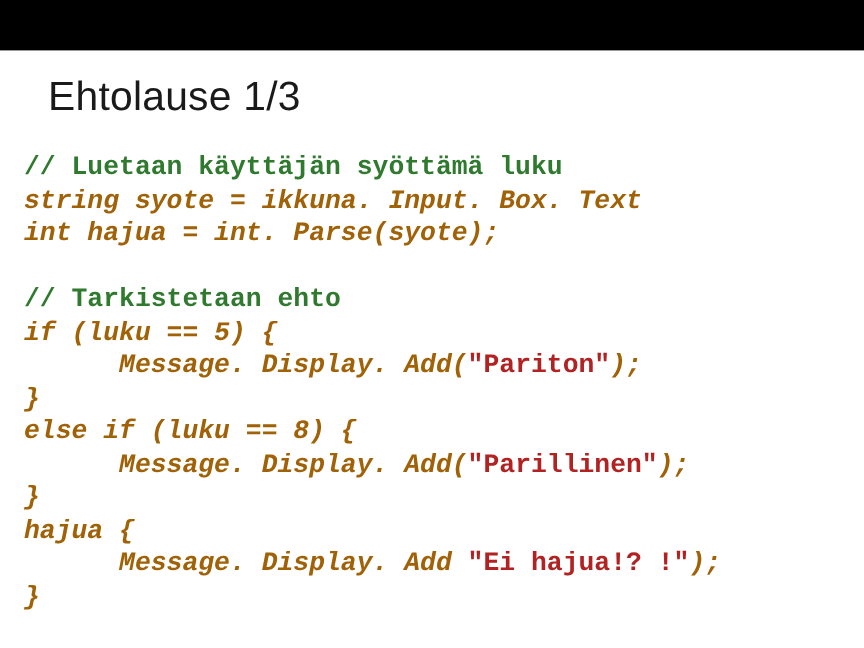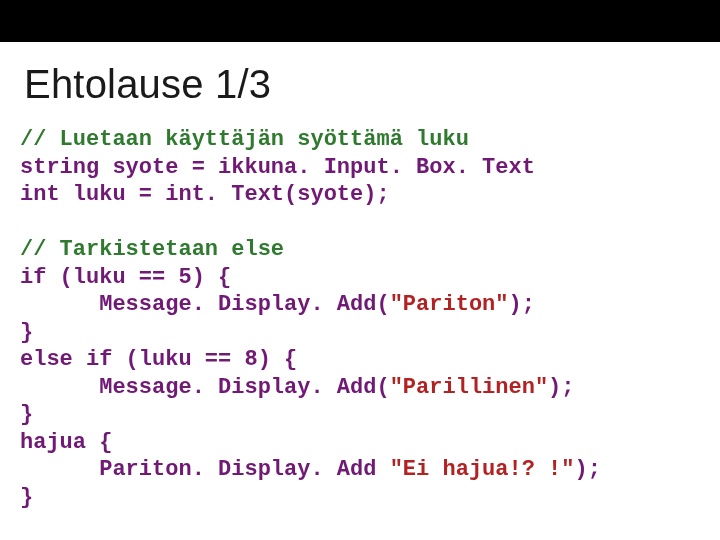--- a/index.html
+++ b/index.html
@@ -21,57 +21,57 @@
     position: absolute;
     top: 0;
     left: 0;
     right: 0;
     height: 42px;
     background: #000000;
   }
   .title {
     position: absolute;
     top: 62px;
-    left: 24px;
-    font-size: 40px;
+    left: 40px;
+    font-size: 34px;
     font-weight: 400;
     color: #1a1a1a;
     letter-spacing: 0.2px;
   }
   .code {
     position: absolute;
     top: 126px;
     left: 20px;
     right: 24px;
     font-family: "Courier New", Courier, monospace;
     font-size: 22px;
     line-height: 1.25;
     font-weight: bold;
     white-space: pre;
     color: #000000;
   }
   .code .comment { color: #2f7a2f; font-weight: bold; }
   .code .str { color: #b22222; font-weight: bold; }
-  .code .norm { color: #701a75; font-weight: bold; }
+  .code .norm { color: #a16207; font-weight: bold; font-style: italic; }
 </style>
 </head>
 <body>
 
 <div class="slide">
   <div class="topbar"></div>
 
   <div class="title">Ehtolause 1/3</div>
 
   <div class="code"><span class="comment">// Luetaan käyttäjän syöttämä luku</span>
 <span class="norm">string syote = ikkuna. Input. Box. Text</span>
-<span class="norm">int luku = int. Text(syote);</span>
+<span class="norm">int hajua = int. Parse(syote);</span>
 
-<span class="comment">// Tarkistetaan else</span>
+<span class="comment">// Tarkistetaan ehto</span>
 <span class="norm">if (luku == 5) {</span>
 <span class="norm">      Message. Display. Add(</span><span class="str">"Pariton"</span><span class="norm">);</span>
 <span class="norm">}</span>
 <span class="norm">else if (luku == 8) {</span>
 <span class="norm">      Message. Display. Add(</span><span class="str">"Parillinen"</span><span class="norm">);</span>
 <span class="norm">}</span>
 <span class="norm">hajua {</span>
-<span class="norm">      Pariton. Display. Add </span><span class="str">"Ei hajua!? !"</span><span class="norm">);</span>
+<span class="norm">      Message. Display. Add </span><span class="str">"Ei hajua!? !"</span><span class="norm">);</span>
 <span class="norm">}</span></div>
 </div>
 
 </body></html>

